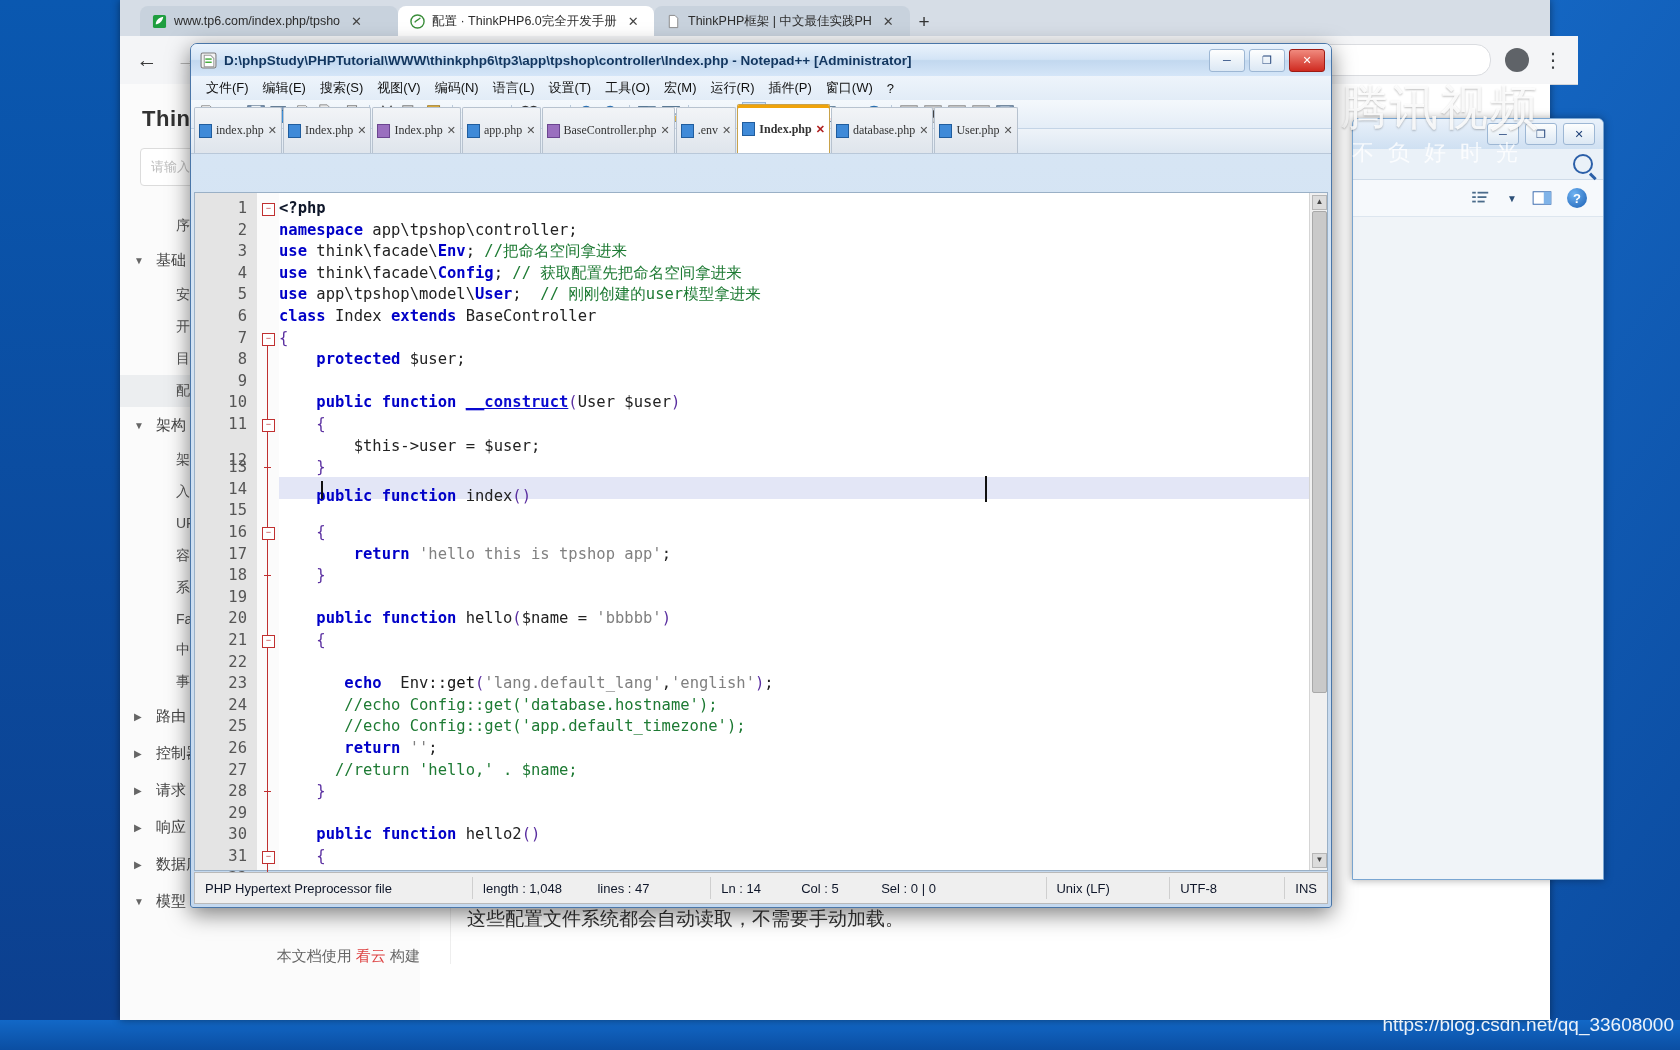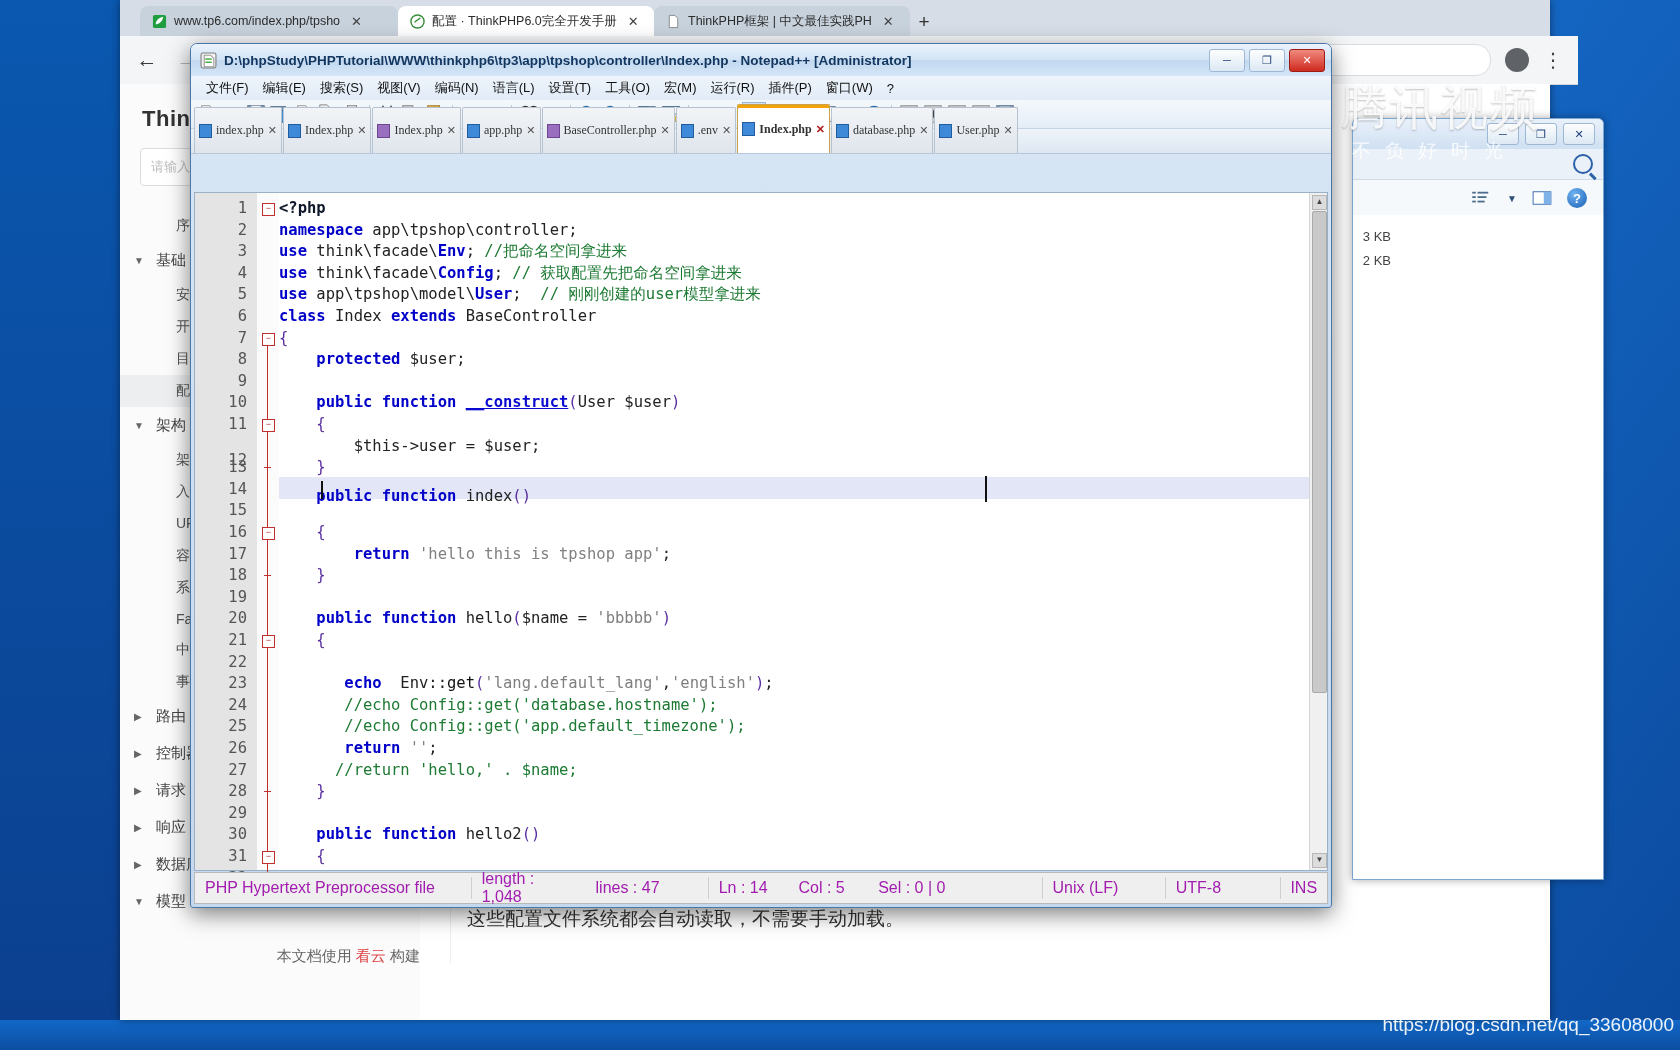--- a/index.html
+++ b/index.html
@@ -76,21 +76,21 @@
   .helpicon{width:20px;height:20px;border-radius:50%;background:radial-gradient(circle at 35% 30%,#6fb3f2,#1a5fb4);
      color:#fff;font-size:13px;font-weight:bold;display:flex;align-items:center;justify-content:center;}
   #exp-list{position:absolute;left:0;top:96px;width:250px;bottom:0;background:#fff;}
   .exp-size{position:absolute;right:212px;font-size:13px;color:#444;white-space:nowrap;}
 
   
   #tencent{position:absolute;left:1248px;top:58px;width:420px;height:120px;pointer-events:none;}
   #tx-logo{position:absolute;left:0;top:16px;width:90px;height:88px;}
   #tx-title{position:absolute;left:92px;top:18px;font-size:48px;color:rgba(255,255,255,.88);
      font-family:"DejaVu Sans",sans-serif;letter-spacing:2px;text-shadow:0 1px 2px rgba(0,0,0,.25);}
-  #tx-sub{position:absolute;left:104px;top:80px;font-size:19px;color:rgba(255,255,255,.80);letter-spacing:14px;}
+  #tx-sub{position:absolute;left:104px;top:80px;font-size:22px;color:rgba(255,255,255,.80);letter-spacing:14px;}
 
   
   #csdn{position:absolute;right:6px;bottom:14px;font-size:19px;color:rgba(255,255,255,.92);}
 
   
   #npp{position:absolute;left:190px;top:43px;width:1140px;height:863px;
      border:1px solid #4a76a8;border-radius:7px 7px 3px 3px;
      background:linear-gradient(180deg,#d9e7f5,#c4d8ee);
      box-shadow:0 6px 22px rgba(0,0,0,.5);}
   #npp-title{height:32px;display:flex;align-items:center;padding:0 6px 0 9px;gap:7px;
@@ -141,21 +141,21 @@
   .fn{color:#111;}
   #curline{position:absolute;left:0;right:0;height:22px;background:#e3e6f6;}
   .foldbox{position:absolute;left:5px;width:11px;height:11px;border:1px solid #c03030;background:#fff;
      font-size:9px;line-height:9px;text-align:center;color:#c03030;}
   .foldline{position:absolute;left:10px;width:1px;background:#c03030;}
   .folddash{position:absolute;left:7px;width:7px;height:1px;background:#c03030;}
   #caret{position:absolute;width:1.5px;height:18px;background:#111;}
   #mouse{position:absolute;width:2px;height:26px;background:#111;}
 
   #npp-status{position:absolute;left:3px;right:3px;bottom:3px;height:30px;background:#efefef;
-     border:1px solid #b9b9b9;display:flex;align-items:center;font-size:16px;color:#a21caf;}
+     border:1px solid #b9b9b9;display:flex;align-items:center;font-size:13px;color:#0f172a;}
   #npp-status .cell{padding:0 10px;height:26px;display:flex;align-items:center;}
   #npp-status .sep{width:1px;height:22px;background:#cfcfcf;}
 </style>
 </head>
 <body>
 
 <div id="desktop">
   <div id="desktop-left-strip"></div>
   <div id="desktop-bottom"></div>
 </div>
@@ -284,24 +284,20 @@
       <rect x="1" y="12" width="4" height="2"></rect>
           <rect x="7" y="12" width="8" height="2"></rect>
         </g>
     </svg>
     <span style="font-size:10px;color:#2c4f77;">▼</span>
     <svg class="viewicon" viewBox="0 0 24 18">
       <rect x="2" y="2" width="20" height="14" fill="#fff" stroke="#2b5fa8"></rect>
       <rect x="14" y="2" width="8" height="14" fill="#7fb3e8"></rect>
     </svg>
     <span class="helpicon">?</span>
-  </div>
-  <div id="exp-list">
-    <div class="exp-size" style="top:14px">3 KB</div>
-    <div class="exp-size" style="top:38px">2 KB</div>
   </div>
 </div>
 
 <div id="tencent">
   <svg id="tx-logo" viewBox="0 0 100 100">
     <path d="M12 20 L12 80 L52 95 L92 50 L52 5 Z" fill="#f0861f"></path>
     <path d="M30 8 L92 50 L52 95 L26 78 Z" fill="#5fb62b" opacity=".92"></path>
     <path d="M52 5 L92 50 L52 95 L78 50 Z" fill="#1a9ad7" opacity=".85"></path>
     <circle cx="50" cy="50" r="26" fill="#7cc242"></circle>
     <path d="M43 36 L66 50 L43 64 Z" fill="#ffffff"></path>

